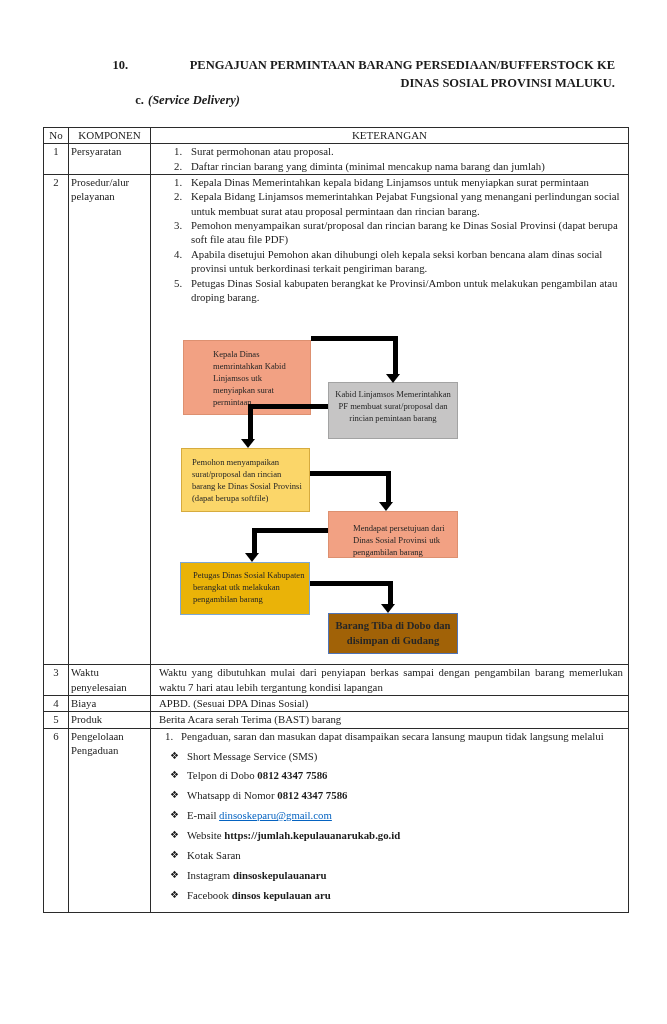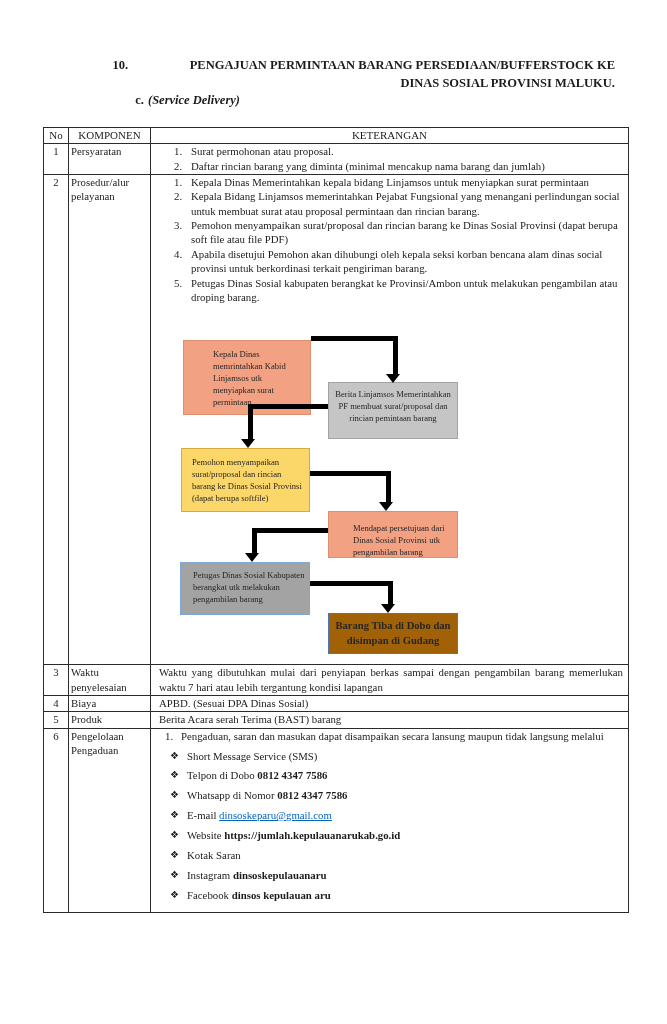--- a/index.html
+++ b/index.html
@@ -131,24 +131,24 @@
             <span class="num">4.</span>
             <div class="itxt">Apabila disetujui Pemohon akan dihubungi oleh kepala seksi korban bencana alam dinas social provinsi untuk berkordinasi terkait pengiriman barang.</div>
           </div>
           <div class="oli">
             <span class="num">5.</span>
             <div class="itxt">Petugas Dinas Sosial kabupaten berangkat ke Provinsi/Ambon untuk melakukan pengambilan atau droping barang.</div>
           </div>
 
           <div class="flow">
             <div class="fbox fbox1" style="background-color: rgb(242, 161, 131);">Kepala Dinas memrintahkan Kabid Linjamsos utk menyiapkan surat permintaan</div>
-            <div class="fbox fbox2" style="background-color: rgb(198, 197, 197);">Berita Linjamsos Memerintahkan PF membuat surat/proposal dan rincian pemintaan barang</div>
+            <div class="fbox fbox2" style="background-color: rgb(198, 197, 197);">Kabid Linjamsos Memerintahkan PF membuat surat/proposal dan rincian pemintaan barang</div>
             <div class="fbox fbox3" style="background-color: rgb(251, 214, 105);">Pemohon menyampaikan surat/proposal dan rincian barang ke Dinas Sosial Provinsi (dapat berupa softfile)</div>
             <div class="fbox fbox4" style="background-color: rgb(242, 161, 131);">Mendapat persetujuan dari Dinas Sosial Provinsi utk pengambilan barang</div>
-            <div class="fbox fbox5" style="background-color: #a3a3a3;">Petugas Dinas Sosial Kabupaten berangkat  utk melakukan pengambilan barang</div>
+            <div class="fbox fbox5" style="background-color: #eab308;">Petugas Dinas Sosial Kabupaten berangkat  utk melakukan pengambilan barang</div>
             <div class="fbox fbox6" style="background-color: #a16207;">Barang Tiba di Dobo dan disimpan di Gudang</div>
 
             <div class="ah" style="left:158px; top:29px; width:87px;"></div>
             <div class="av" style="left:240px; top:29px; height:39px;"></div>
             <div class="ahead" style="left:233px; top:67px;"></div>
 
             <div class="ah" style="left:95px; top:97px; width:80px;"></div>
             <div class="av" style="left:95px; top:97px; height:36px;"></div>
             <div class="ahead" style="left:88px; top:132px;"></div>
 

